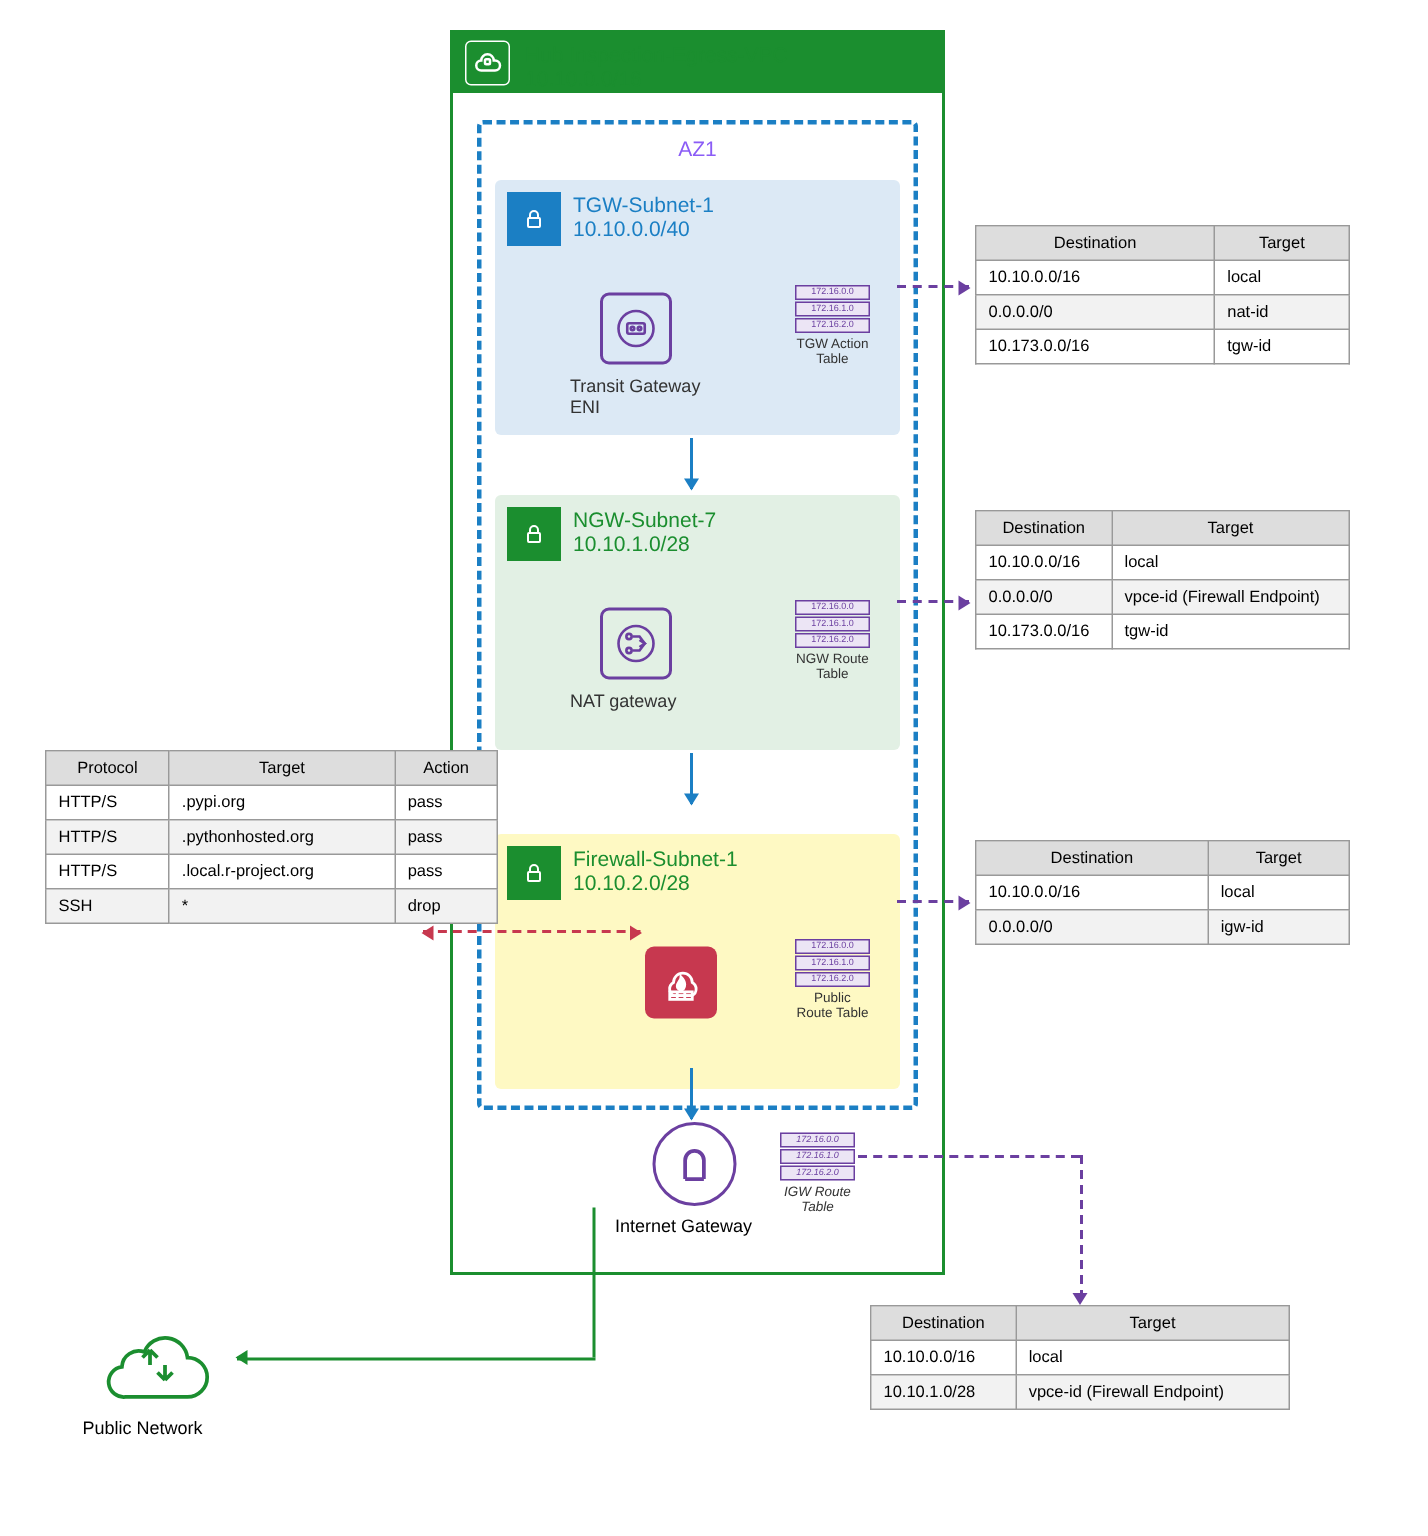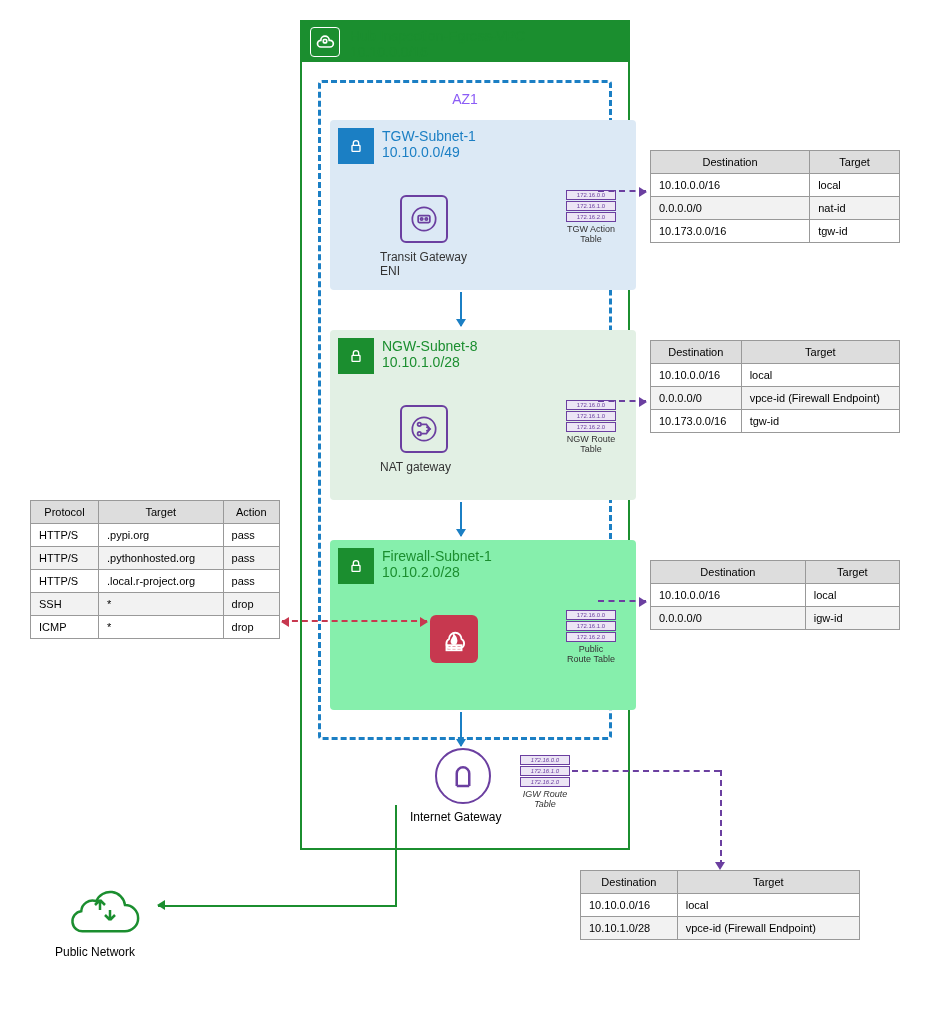--- a/index.html
+++ b/index.html
@@ -3,24 +3,24 @@
 <meta charset="utf-8">
 <style>
 * { box-sizing: border-box; margin: 0; padding: 0; }
 body { font-family: Arial, sans-serif; background: #fff; width: 952px; height: 1024px; position: relative; font-size: 12px; }
 .vpc-box { position: absolute; left: 300px; top: 20px; width: 330px; height: 830px; border: 2px solid #1b8e2f; }
 .vpc-header { background: #1b8e2f; color: #fff; display: flex; align-items: center; padding: 4px 8px; height: 40px; }
 .vpc-header .icon { width: 30px; height: 30px; border: 1px solid #fff; border-radius: 4px; display: flex; align-items: center; justify-content: center; margin-right: 8px; }
 .vpc-label-box { position: absolute; left: 350px; top: 28px; color: #1b8e2f; font-size: 14px; }
 .az-box { position: absolute; left: 318px; top: 80px; width: 294px; height: 660px; border: 3px dashed #1b7fc4; border-radius: 4px; }
 .az-label { position: absolute; top: 8px; left: 50%; transform: translateX(-50%); color: #8b5cf6; font-size: 14px; }
-.subnet { position: absolute; left: 330px; width: 306px; height: 170px; border-radius: 4px; }
+.subnet { position: absolute; left: 330px; width: 270px; height: 170px; border-radius: 4px; }
 .subnet.tgw { top: 120px; background: #dce9f5; }
 .subnet.ngw { top: 330px; background: #e2f0e4; }
-.subnet.fw  { top: 540px; background: #86efac; }
+.subnet.fw  { top: 556px; background: #fef9c3; }
 .subnet-badge { width: 36px; height: 36px; background: #1b7fc4; display: flex; align-items: center; justify-content: center; position: absolute; top: 8px; left: 8px; }
 .subnet.ngw .subnet-badge, .subnet.fw .subnet-badge { background: #1b8e2f; }
 .subnet-title { position: absolute; top: 8px; left: 52px; font-size: 14px; }
 .subnet.tgw .subnet-title { color: #1b7fc4; }
 .subnet.ngw .subnet-title, .subnet.fw .subnet-title { color: #1b8e2f; }
 .resource-icon { width: 48px; height: 48px; border: 2px solid #6b3fa0; border-radius: 6px; display: flex; align-items: center; justify-content: center; position: absolute; left: 70px; top: 75px; color: #6b3fa0; }
 .resource-icon.firewall { border: none; background: #c7384f; color: #fff; left: 100px; }
 .resource-label { position: absolute; left: 50px; top: 130px; width: 90px; text-align: left; font-size: 12px; color: #333; }
 .route-table-mini { position: absolute; right: 20px; top: 70px; width: 50px; }
 .route-table-mini .row { border: 1px solid #6b3fa0; font-size: 6px; text-align: center; color: #6b3fa0; padding: 0; line-height: 8px; background: #ece5f5; margin-bottom: 1px; }
@@ -30,21 +30,21 @@
 .igw-route { position: absolute; left: 520px; top: 755px; width: 50px; font-style: italic; }
 table.rt { border-collapse: collapse; font-size: 11px; position: absolute; background: #fff; }
 table.rt th, table.rt td { border: 1px solid #999; padding: 5px 8px; }
 table.rt th { background: #ddd; font-weight: normal; }
 table.rt tr:nth-child(odd) td { background: #f2f2f2; }
 table.rt tr:nth-child(even) td { background: #fff; }
 .rt-tgw { left: 650px; top: 150px; width: 250px; }
 .rt-ngw { left: 650px; top: 340px; width: 250px; }
 .rt-fw  { left: 650px; top: 560px; width: 250px; }
 .rt-igw { left: 580px; top: 870px; width: 280px; }
-.rules-table { left: 30px; top: 500px; width: 250px; }
+.rules-table { left: 30px; top: 500px; width: 302px; }
 .public-cloud { position: absolute; left: 60px; top: 880px; width: 90px; height: 60px; }
 .public-label { position: absolute; left: 55px; top: 945px; font-size: 12px; }
 .lock-svg { width: 16px; height: 16px; }
 .arrow { position: absolute; }
 .varrow { width: 2px; background: #1b7fc4; left: 460px; }
 .varrow::after { content: ''; position: absolute; bottom: -6px; left: -4px; border: 5px solid transparent; border-top: 8px solid #1b7fc4; }
 .dash-arrow { border-top: 2px dashed #6b3fa0; height: 0; }
 .dash-arrow::after { content: ''; position: absolute; right: -6px; top: -5px; border: 5px solid transparent; border-left: 8px solid #6b3fa0; }
 .dash-arrow-red { border-top: 2px dashed #c7384f; height: 0; }
 .dash-arrow-red::after { content: ''; position: absolute; left: -6px; top: -5px; border: 5px solid transparent; border-right: 8px solid #c7384f; }
@@ -76,21 +76,21 @@
 
 <div class="subnet tgw">
   <div class="subnet-badge">
     <svg class="lock-svg" viewBox="0 0 24 24" fill="none" stroke="#fff" stroke-width="2">
         <rect x="6" y="11" width="12" height="9" rx="1"></rect>
         <path d="M8 11V8a4 4 0 0 1 8 0v3"></path>
       </svg>
   </div>
   <div class="subnet-title">
     <div>TGW-Subnet-1</div>
-    <div>10.10.0.0/49</div>
+    <div>10.10.0.0/40</div>
   </div>
   <div class="resource-icon">
     <svg viewBox="0 0 24 24" width="28" height="28" fill="none" stroke="#6b3fa0" stroke-width="1.5">
         <circle cx="12" cy="12" r="10"></circle>
         <rect x="7" y="9" width="10" height="6" rx="1"></rect>
         <circle cx="10" cy="12" r="1"></circle>
         <circle cx="14" cy="12" r="1"></circle>
       </svg>
   </div>
   <div class="resource-label">Transit Gateway ENI</div>
@@ -103,21 +103,21 @@
 </div>
 
 <div class="subnet ngw">
   <div class="subnet-badge">
     <svg class="lock-svg" viewBox="0 0 24 24" fill="none" stroke="#fff" stroke-width="2">
         <rect x="6" y="11" width="12" height="9" rx="1"></rect>
         <path d="M8 11V8a4 4 0 0 1 8 0v3"></path>
       </svg>
   </div>
   <div class="subnet-title">
-    <div>NGW-Subnet-8</div>
+    <div>NGW-Subnet-7</div>
     <div>10.10.1.0/28</div>
   </div>
   <div class="resource-icon">
     <svg viewBox="0 0 24 24" width="28" height="28" fill="none" stroke="#6b3fa0" stroke-width="1.5">
         <circle cx="12" cy="12" r="10"></circle>
         <circle cx="8" cy="8" r="1.5"></circle>
         <circle cx="8" cy="16" r="1.5"></circle>
         <path d="M10 8h4l3 4-3 4h-4"></path>
         <path d="M14 10l3 2-3 2"></path>
       </svg>
@@ -286,25 +286,20 @@
   <tr>
         <td>HTTP/S</td>
         <td>.local.r-project.org</td>
         <td>pass</td>
       </tr>
   <tr>
         <td>SSH</td>
         <td>*</td>
         <td>drop</td>
       </tr>
-  <tr>
-        <td>ICMP</td>
-        <td>*</td>
-        <td>drop</td>
-      </tr>
 </tbody>
   </table>
 
 <div class="public-cloud">
   <svg viewBox="0 0 64 48" width="90" height="60" fill="none" stroke="#1b8e2f" stroke-width="2">
       <path d="M48 20a12 12 0 0 0-23-3 9 9 0 0 0-12 8 8 8 0 0 0 2 16h33a10 10 0 0 0 0-21z"></path>
       <path d="M28 24v-8m0 0l-4 4m4-4l4 4"></path>
       <path d="M36 24v8m0 0l-4-4m4 4l4-4"></path>
     </svg>
 </div>

